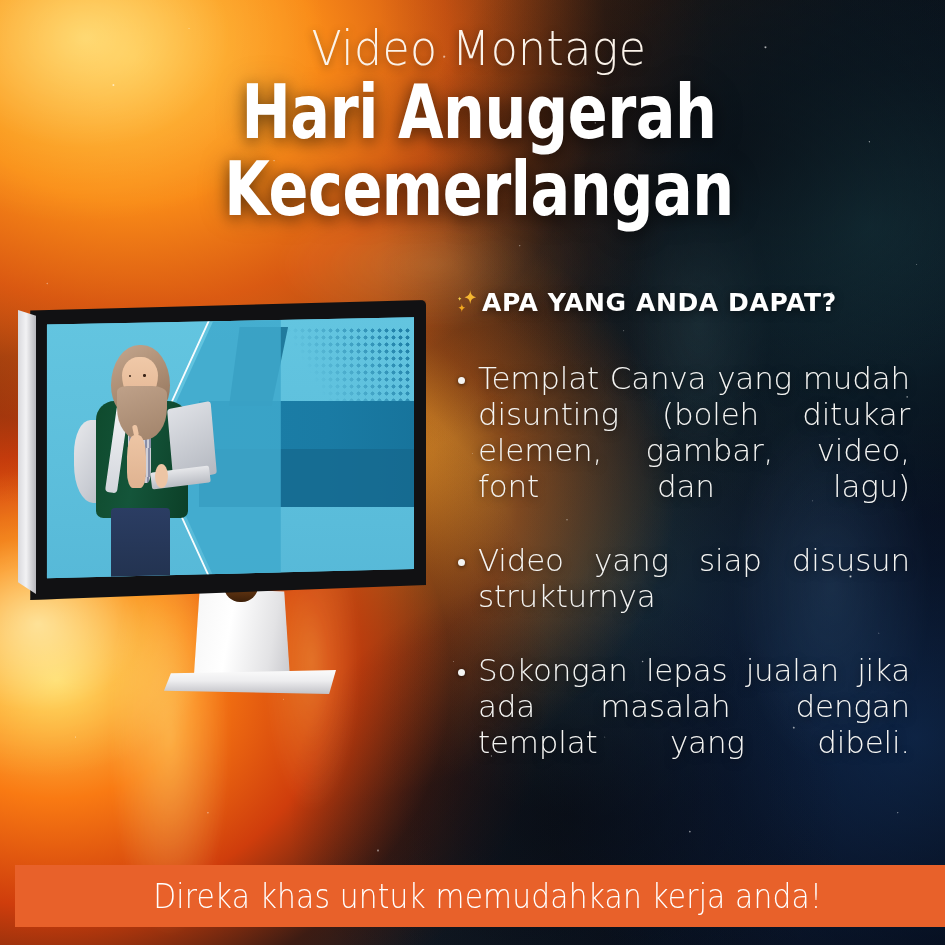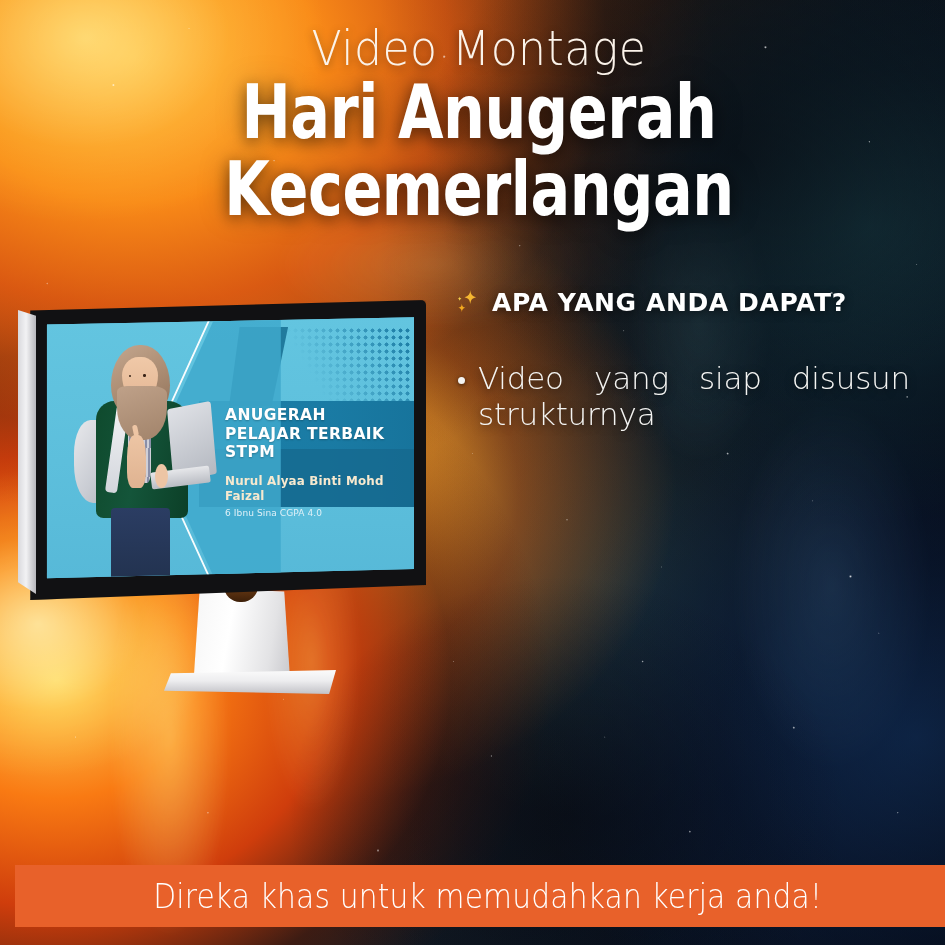--- a/index.html
+++ b/index.html
@@ -143,21 +143,20 @@
   .right-col {
     position: absolute;
     left: 452px;
     top: 288px;
     width: 458px;
     z-index: 6;
   }
   .benefits-heading {
     display: flex;
     align-items: center;
-    gap: 10px;
     font-family: "DejaVu Sans", sans-serif;
     font-weight: bold;
     font-size: 25px;
     letter-spacing: 0.6px;
     color: #ffffff;
     text-shadow: 0 2px 8px rgba(0,0,0,.55);
   }
   .sparkle-icon {
     flex: 0 0 auto;
     width: 30px; height: 30px;
@@ -510,45 +509,46 @@
           <div class="st-eye r"></div>
           <div class="st-smile"></div>
           <div class="st-hijab-drape"></div>
           <div class="st-laptop-lid"></div>
           <div class="st-laptop-base"></div>
           <div class="st-hand2"></div>
           <div class="st-arm"></div>
           <div class="st-thumb"></div>
         </div>
 
-        <div class="slide-text">
-          <div class="slide-title">ANUGERAH PELAJAR TERBAIK STPM</div>
-          <div class="slide-name">Nurul Alyaa Binti Mohd Faizal</div>
-          <div class="slide-sub">6 Ibnu Sina CGPA 4.0</div>
-        </div>
 
       </div>
     </div>
   </div>
 
   <div class="right-col">
 
     <div class="benefits-heading">
       <svg class="sparkle-icon" viewBox="0 0 32 32">
         <path d="M19.5 3.2c.3 4.4 1.9 6.6 6.2 7.6-4.3 1-5.9 3.2-6.2 7.6-.3-4.4-1.9-6.6-6.2-7.6 4.3-1 5.9-3.2 6.2-7.6z" fill="#F5B731"></path>
         <path d="M10.5 17.5c.2 2.7 1.1 4 3.7 4.6-2.6.6-3.5 1.9-3.7 4.6-.2-2.7-1.1-4-3.7-4.6 2.6-.6 3.5-1.9 3.7-4.6z" fill="#F3A91F"></path>
         <path d="M8.2 9.6c.1 1.6.7 2.4 2.2 2.8-1.5.4-2.1 1.2-2.2 2.8-.1-1.6-.7-2.4-2.2-2.8 1.5-.4 2.1-1.2 2.2-2.8z" fill="#F8C council"></path>
         <path d="M8.2 9.6c.1 1.6.7 2.4 2.2 2.8-1.5.4-2.1 1.2-2.2 2.8-.1-1.6-.7-2.4-2.2-2.8 1.5-.4 2.1-1.2 2.2-2.8z" fill="#F8C84A"></path>
       </svg>
       <span>APA YANG ANDA DAPAT?</span>
     </div>
 
     <ul class="benefit-list">
       <li>
+          <span class="jtext">Templat Canva yang mudah disunting (boleh ditukar elemen, gambar, video, font dan lagu)</span>
+        </li>
+      <li>
           <span class="jtext">Video yang siap disusun strukturnya</span>
+        </li>
+      <li>
+          <span class="jtext">Sokongan lepas jualan jika ada masalah dengan templat yang dibeli.</span>
         </li>
     </ul>
   </div>
 
   <div class="footer-banner">
     <div class="footer-text">Direka khas untuk memudahkan kerja anda!</div>
   </div>
 
 </div>
 

